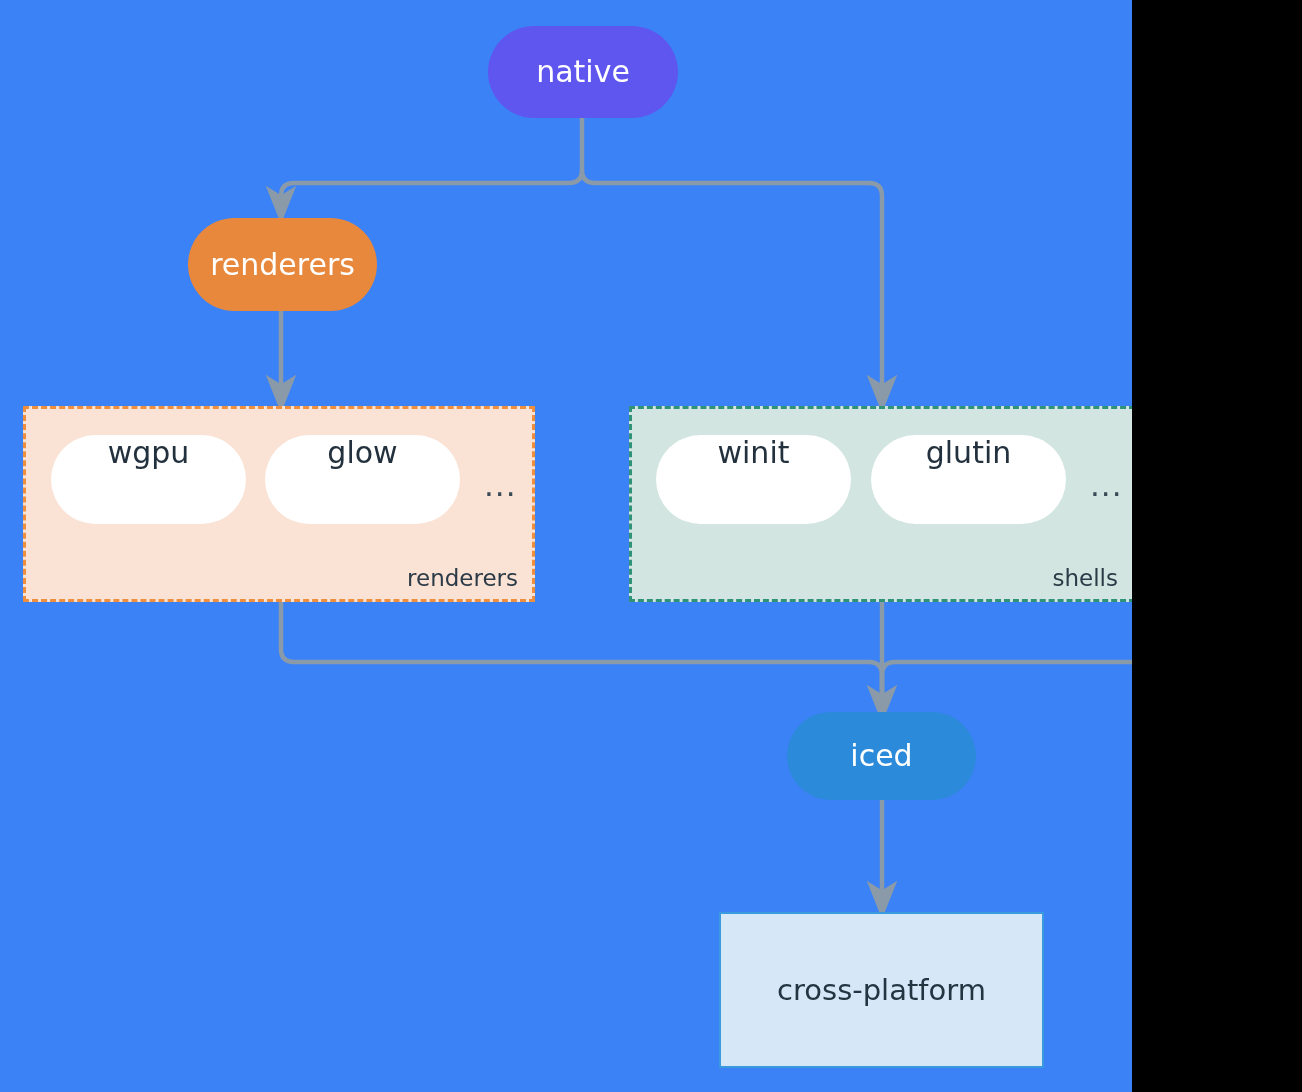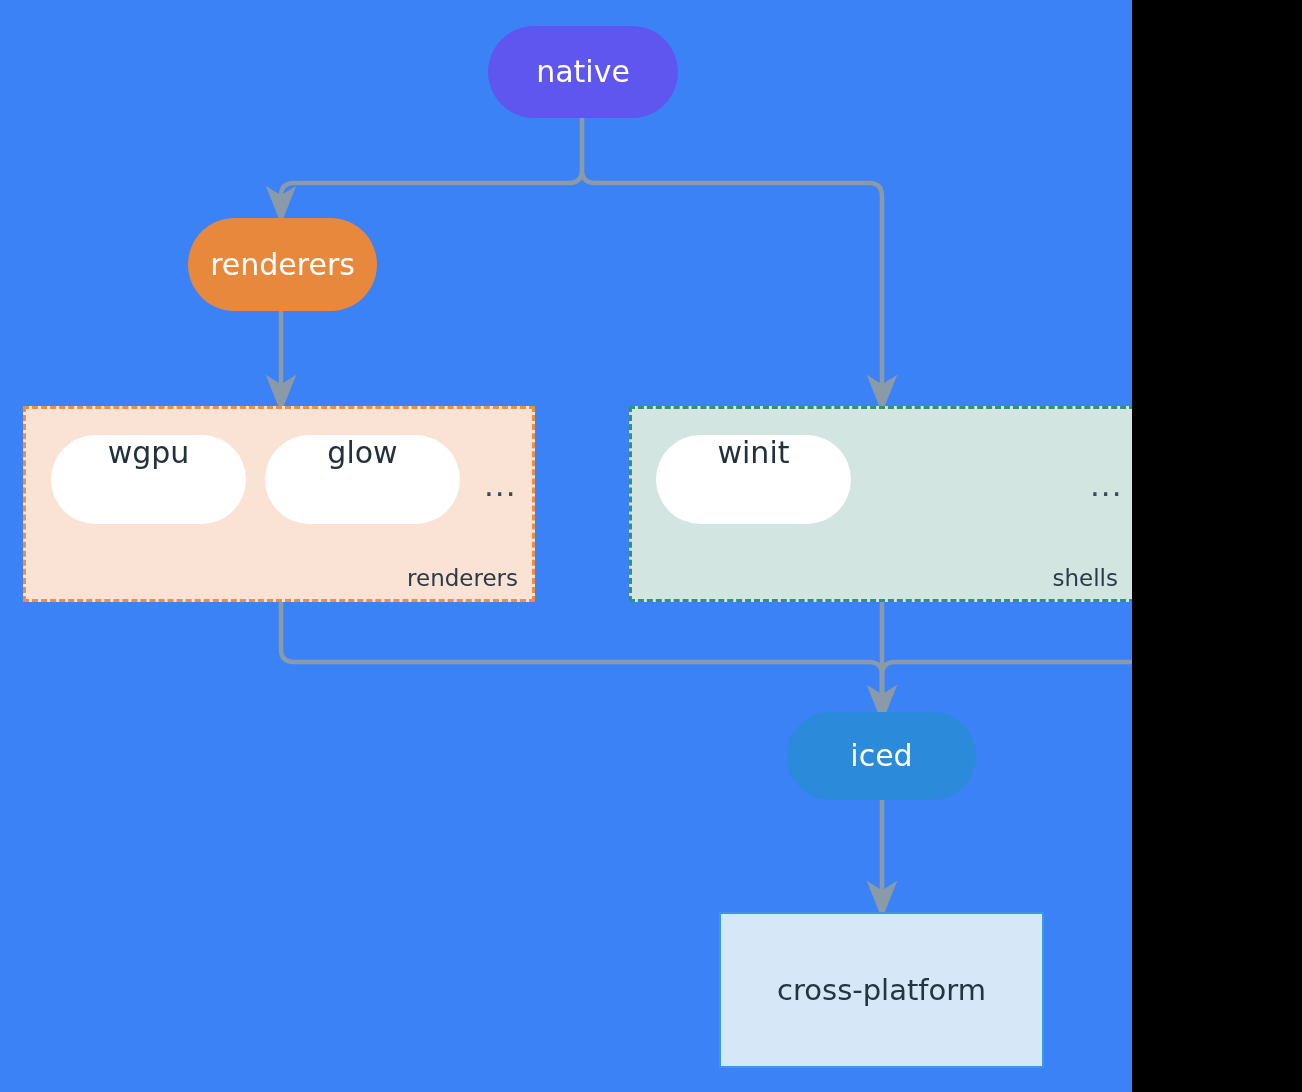--- a/index.html
+++ b/index.html
@@ -141,20 +141,23 @@
       <span>glow</span>
     </div>
     <div class="ellipsis" style="left:458px; top:58px;">...</div>
     <div class="group-label">renderers</div>
   </div>
 
   <div class="group group-shells" style="left:629px; top:406px; width:506px; height:196px;padding-left:44px;">
     <div class="leaf" style="left:24px; top:26px; width:195px; height:89px;">
       <span>winit</span>
     </div>
+    <div class="leaf" style="left:239px; top:26px; width:195px; height:89px;">
+      <span>glutin</span>
+    </div>
     <div class="ellipsis" style="left:458px; top:58px;">...</div>
     <div class="group-label">shells</div>
   </div>
 
   <div class="node pill node-iced" style="left:787px; top:712px; width:189px; height:88px;">
     <span>iced</span>
   </div>
 
   <div class="node node-app" style="left:719px; top:912px; width:325px; height:156px;">
     <span>cross-platform</span>

